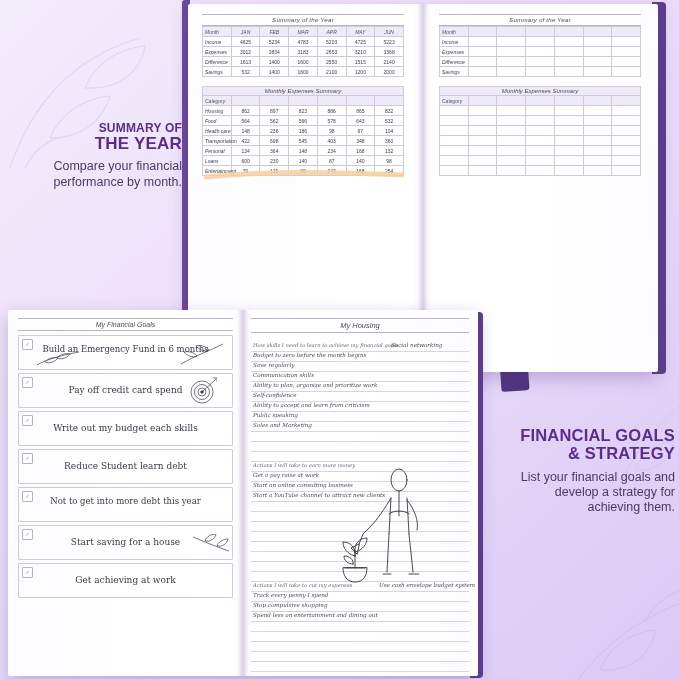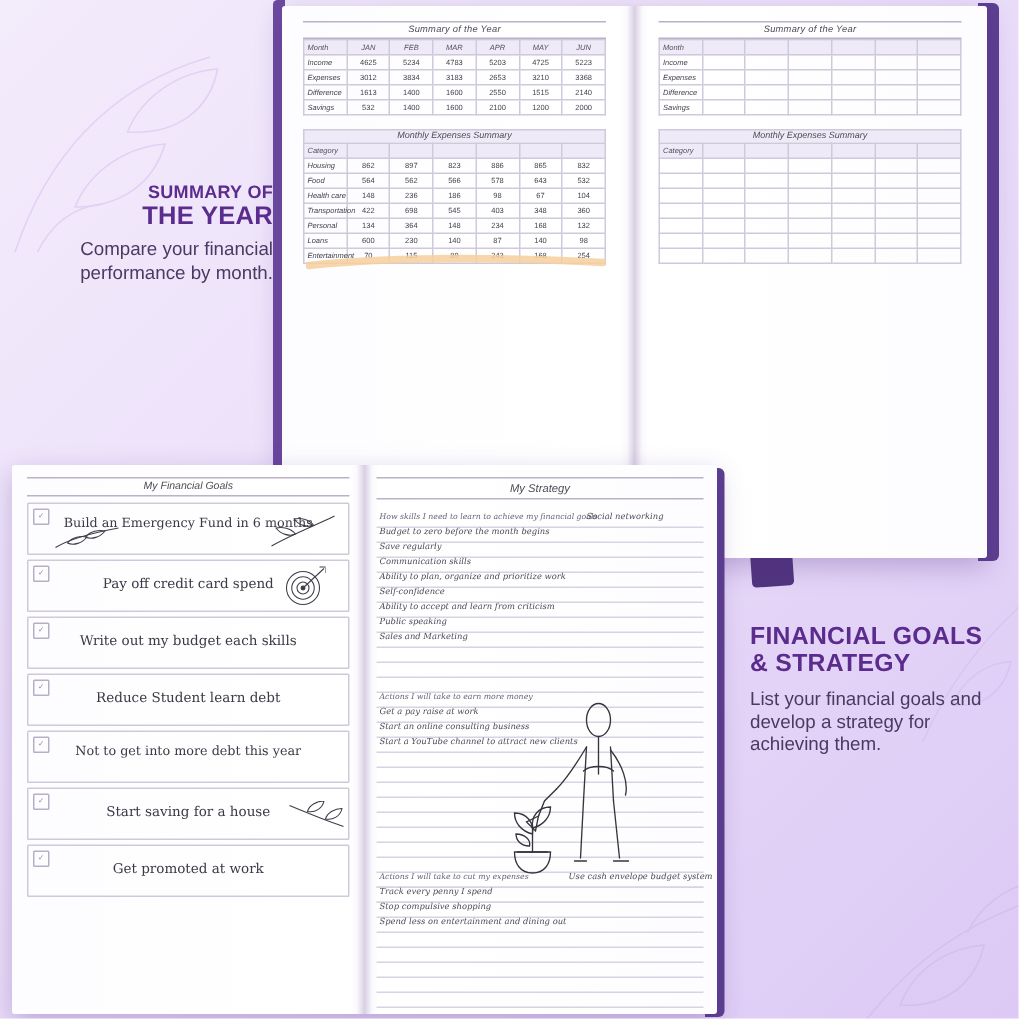--- a/index.html
+++ b/index.html
@@ -474,28 +474,28 @@
             <g fill="none" stroke="#3d3d48" stroke-width=".7">
               <path d="M2 3 C14 8 26 13 38 17"></path>
               <path d="M14 7 c1-4 6-7 11-7 -1 5-6 8-11 7z"></path>
               <path d="M26 12 c1-4 6-7 11-7 -1 5-6 8-11 7z"></path>
             </g>
           </svg>
       </div>
 
       <div class="goalbox">
         <div class="chk">✓</div>
-        <div class="goaltext" style="top:11px;">Get promoted at work</div>
+        <div class="goaltext" style="top:11px;">Get achieving at work</div>
       </div>
     </div>
   </div>
 
   <div class="page right">
     <div style="position:absolute;left:8px;top:8px;width:218px;">
-      <div class="strategy-head">My Strategy</div>
+      <div class="strategy-head">My Housing</div>
     </div>
 
     <div style="position:absolute;left:8px;top:32px;width:218px;">
       <div style="position:relative;height:10px;">
         <span class="subhead" style="position:absolute;left:2px;top:0;">How skills I need to learn to achieve my financial goals</span>
         <span class="hand" style="left:140px;top:0;">Social networking</span>
         <div style="position:absolute;left:0;right:0;bottom:0;border-bottom:.6px solid #d8d3e2;"></div>
       </div>
       <div class="ruled">
         <div class="line" style="position:relative;">
@@ -596,17 +596,17 @@
         <div class="line"></div>
           <div class="line"></div>
         <div class="line"></div>
           <div class="line"></div>
         <div class="line"></div>
       </div>
     </div>
   </div>
 </div>
 
-<div style="position:absolute;left:500px;top:416px;width:175px;text-align:left;">
+<div style="position:absolute;left:500px;top:427px;width:175px;text-align:right;">
   <div class="callout-title" style="font-size:16.5px;">FINANCIAL GOALS</div>
   <div class="callout-title" style="font-size:16.5px;">&amp; STRATEGY</div>
   <div class="callout-body" style="font-size:12.5px;margin-top:7px;">List your financial goals and develop a strategy for achieving them.</div>
 </div>
 
 </body></html>

